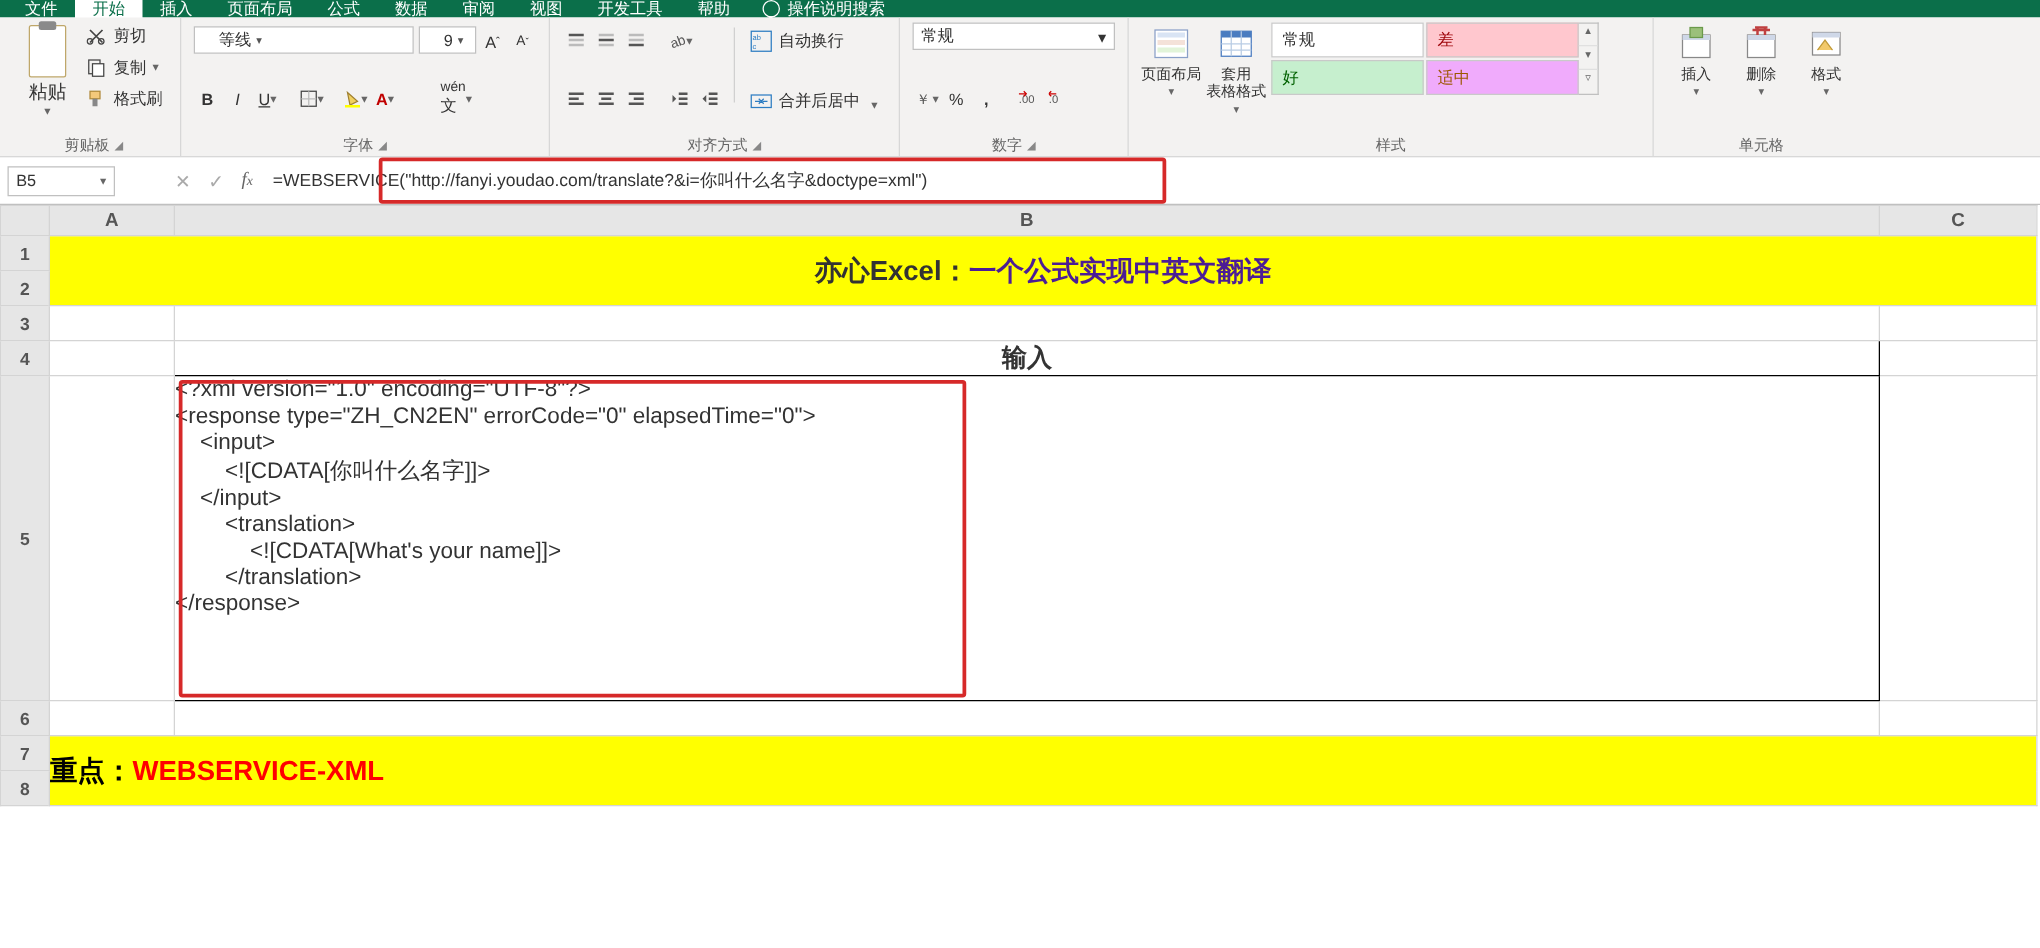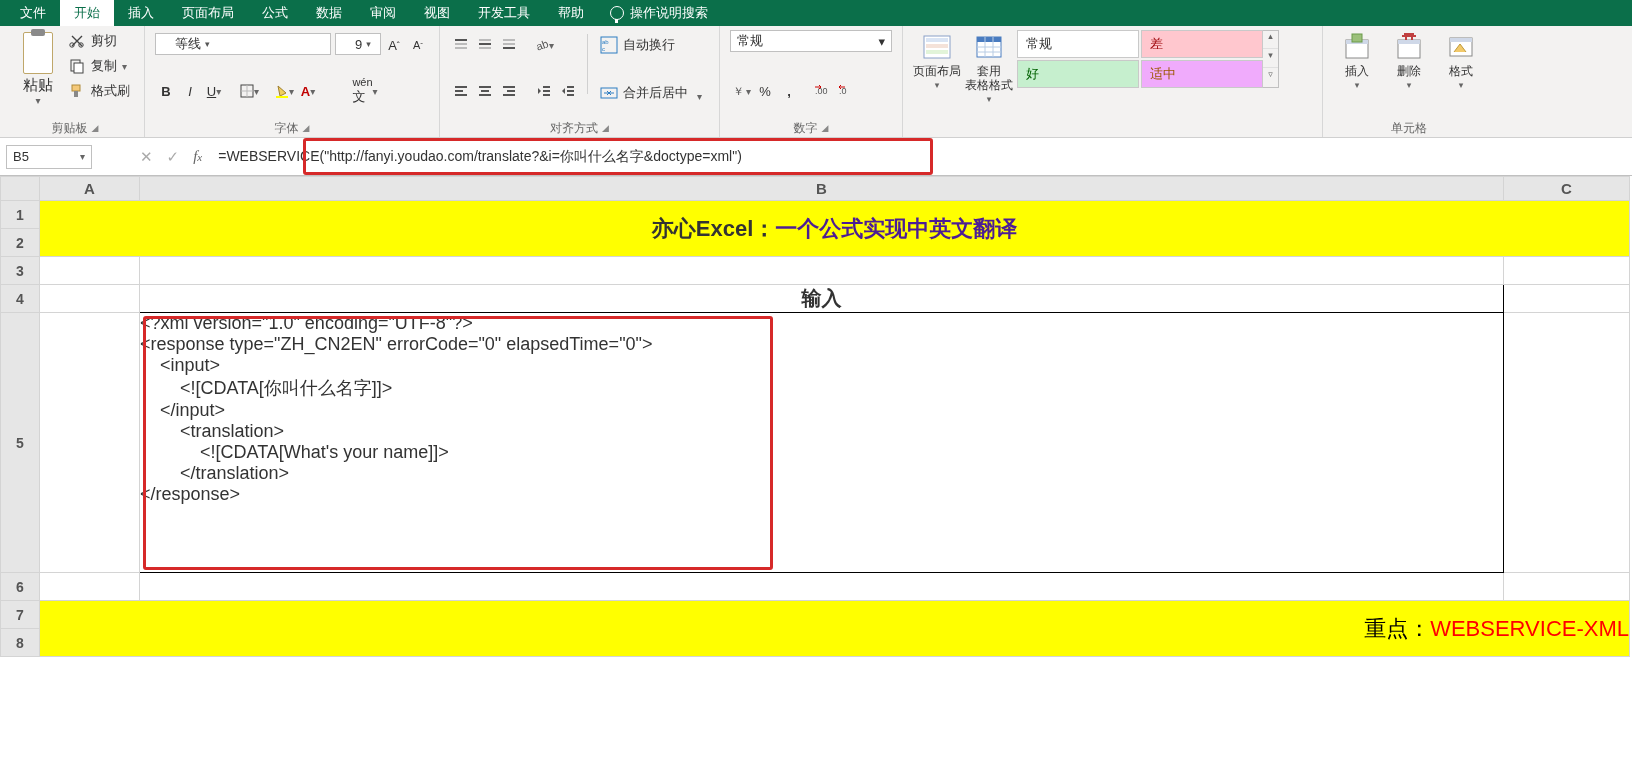--- a/index.html
+++ b/index.html
@@ -1,19 +1,19 @@
 <!DOCTYPE html>
 <html><head>
 <meta charset="utf-8">
 <style>
   html,body{margin:0;padding:0;font-family:"Microsoft YaHei","SimSun",Arial,sans-serif;font-size:13px;color:#333;background:#fff;}
   *{box-sizing:border-box;}
   .window{width:1632px;height:758px;display:flex;flex-direction:column;}
   
-  .menubar{height:26px;background:#0b6f4a;color:#fff;display:flex;align-items:center;padding-left:6px;}
+  .menubar{height:14px;background:#0b6f4a;color:#fff;display:flex;align-items:center;padding-left:6px;}
   .menubar .mitem{padding:0 14px;height:26px;line-height:26px;cursor:pointer;}
   .menubar .mitem.active{background:#fff;color:#0b6f4a;}
   .menubar .tell-me{display:flex;align-items:center;gap:6px;padding:0 12px;}
   .bulb{width:14px;height:14px;border:1.5px solid #fff;border-radius:50%;position:relative;}
   .bulb:after{content:"";position:absolute;left:4px;bottom:-4px;width:3px;height:4px;background:#fff;}
   
   .ribbon{height:112px;background:#f3f2f1;border-bottom:1px solid #d0d0d0;display:flex;align-items:stretch;padding:0 6px;position:relative;}
   .rgroup{display:flex;flex-direction:column;padding:4px 10px 0 10px;border-right:1px solid #d7d7d7;}
   .rgroup:last-child{border-right:none;}
   .rgroup .gbody{flex:1;display:flex;align-items:flex-start;gap:4px;}
@@ -60,21 +60,21 @@
   .grid .rowh{width:39px;background:#e6e6e6;text-align:center;font-size:14px;color:#555;}
   .grid .colh{background:#e6e6e6;text-align:center;font-size:15px;color:#555;height:24px;}
   .grid tr{height:28px;}
   .grid tr.tall{height:260px;}
   .yellow{background:#ffff00;}
   .merged-title{text-align:center;font-size:22px;font-weight:bold;}
   .merged-title .red{color:#4c1d95;}
   .cell-header{text-align:center;font-size:20px;font-weight:bold;border:1.5px solid #000 !important;}
   .cell-xml{font-size:18px;padding:6px 10px;vertical-align:top;white-space:pre;font-family:"Microsoft YaHei",Arial,sans-serif;border:1.5px solid #000 !important;position:relative;}
   .xml-hl{position:absolute;border:3px solid #d62929;border-radius:3px;left:3px;top:3px;width:630px;height:254px;pointer-events:none;}
-  .merged-bottom{text-align:right;font-size:22px;font-weight:normal;color:#000;}
+  .merged-bottom{text-align:left;font-size:22px;font-weight:bold;color:#000;}
   .merged-bottom .red2{color:#ff0000;}
   
   col.cA{width:100px;}
   col.cB{width:1364px;}
   col.cC{width:126px;}
   
   .chev{font-size:10px;color:#666;}
 </style>
 </head>
 <body>
@@ -385,20 +385,23 @@
           <div class="style-swatch" style="background:#c6efce;color:#006100;">好</div>
           <div class="style-swatch" style="background:#f0abfc;color:#9c5700;">适中</div>
         </div>
         <div class="style-nav">
               <div>▴</div>
               <div>▾</div>
               <div>▿</div>
             </div>
         </div>
       </div>
+      <div class="gcaption">
+          <span>样式</span>
+        </div>
     </div>
 
     <div class="rgroup">
       <div class="gbody">
         <div class="big-btn">
           <div class="bicon"><svg width="30" height="30">
                 <rect x="4" y="8" width="22" height="18" fill="#fff" stroke="#888"></rect>
                 <rect x="4" y="8" width="22" height="4" fill="#cfd8e8"></rect>
                 <rect x="10" y="2" width="10" height="8" fill="#9bc07a" stroke="#6a9a4a"></rect>
               </svg></div>

